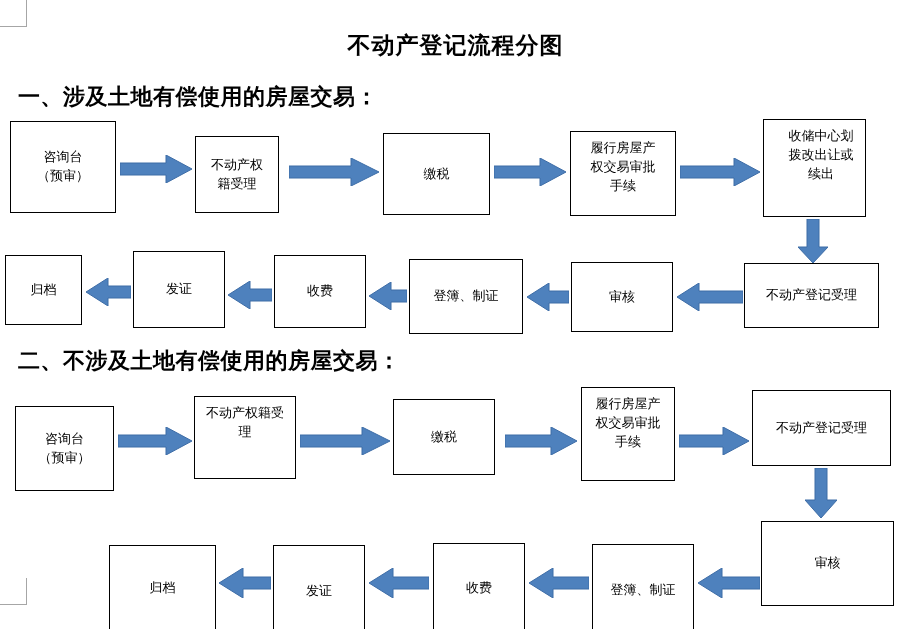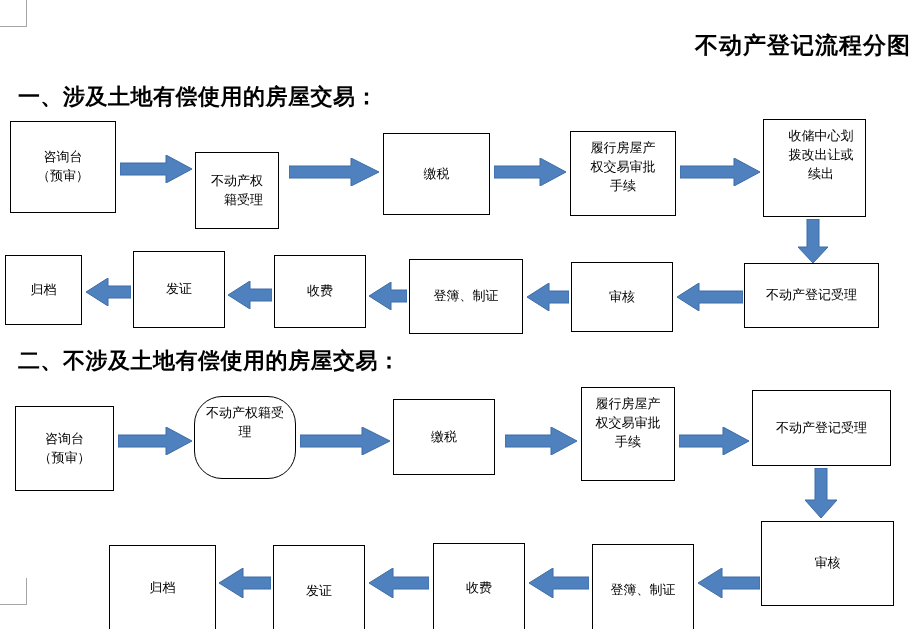--- a/index.html
+++ b/index.html
@@ -27,21 +27,21 @@
   }
   .corner-tl { left: 0px;  top: 0px;   border-width: 0 1px 1px 0; }
   .corner-bl { left: 0px;  top: 578px; border-width: 0 1px 1px 0; }
 
   
   .doc-title {
     position: absolute;
     left: 0;
     top: 30px;
     width: 911px;
-    text-align: right;
+    text-align: center;
     font-family: "DejaVu Serif", "Liberation Serif", serif;
     font-weight: bold;
     font-size: 23px;
     letter-spacing: 1px;
   }
 
   
   .section-heading {
     position: absolute;
     font-family: "DejaVu Serif", "Liberation Serif", serif;
@@ -82,21 +82,21 @@
 <div class="corner-mark corner-tl"></div>
 <div class="corner-mark corner-bl"></div>
 
 <div class="doc-title" id="doc-title">不动产登记流程分图</div>
 
 <div class="section-heading" id="heading-1">一、涉及土地有偿使用的房屋交易：</div>
 
 <div class="flow-box" style="left:10px;  top:121px; width:106px; height:92px;">
   <span class="box-label">咨询台<br>（预审）</span>
 </div>
-<div class="flow-box" style="left:195px; top:152px; width:84px;  height:77px;text-align:right;">
+<div class="flow-box" style="left:195px; top:136px; width:84px;  height:77px;">
   <span class="box-label">不动产权<br>籍受理</span>
 </div>
 <div class="flow-box" style="left:383px; top:133px; width:107px; height:82px;">
   <span class="box-label">缴税</span>
 </div>
 <div class="flow-box box-top-align" style="left:570px; top:131px; width:106px; height:85px;">
   <span class="box-label">履行房屋产<br>权交易审批<br>手续</span>
 </div>
 <div class="flow-box box-top-align" style="left:763px; top:119px; width:103px; height:98px;padding-left:16px;">
   <span class="box-label">收储中心划<br>拨改出让或<br>续出</span>
@@ -172,21 +172,21 @@
   <svg width="45" height="28" viewBox="0 0 45 28">
       <polygon points="45,8 22,8 22,0 0,14 22,28 22,20 45,20" fill="#4e81bd" stroke="#3d6ca6" stroke-width="1"></polygon>
     </svg>
 </div>
 
 <div class="section-heading" id="heading-2">二、不涉及土地有偿使用的房屋交易：</div>
 
 <div class="flow-box" style="left:15px;  top:406px; width:99px;  height:85px;">
   <span class="box-label">咨询台<br>（预审）</span>
 </div>
-<div class="flow-box box-top-align" style="left:194px; top:396px; width:102px; height:83px;border-radius:28px;">
+<div class="flow-box box-top-align" style="left:194px; top:396px; width:102px; height:83px;">
   <span class="box-label">不动产权籍受<br>理</span>
 </div>
 <div class="flow-box" style="left:393px; top:399px; width:102px; height:76px;">
   <span class="box-label">缴税</span>
 </div>
 <div class="flow-box box-top-align" style="left:581px; top:387px; width:94px;  height:94px;">
   <span class="box-label">履行房屋产<br>权交易审批<br>手续</span>
 </div>
 <div class="flow-box" style="left:752px; top:390px; width:139px; height:76px;">
   <span class="box-label">不动产登记受理</span>

